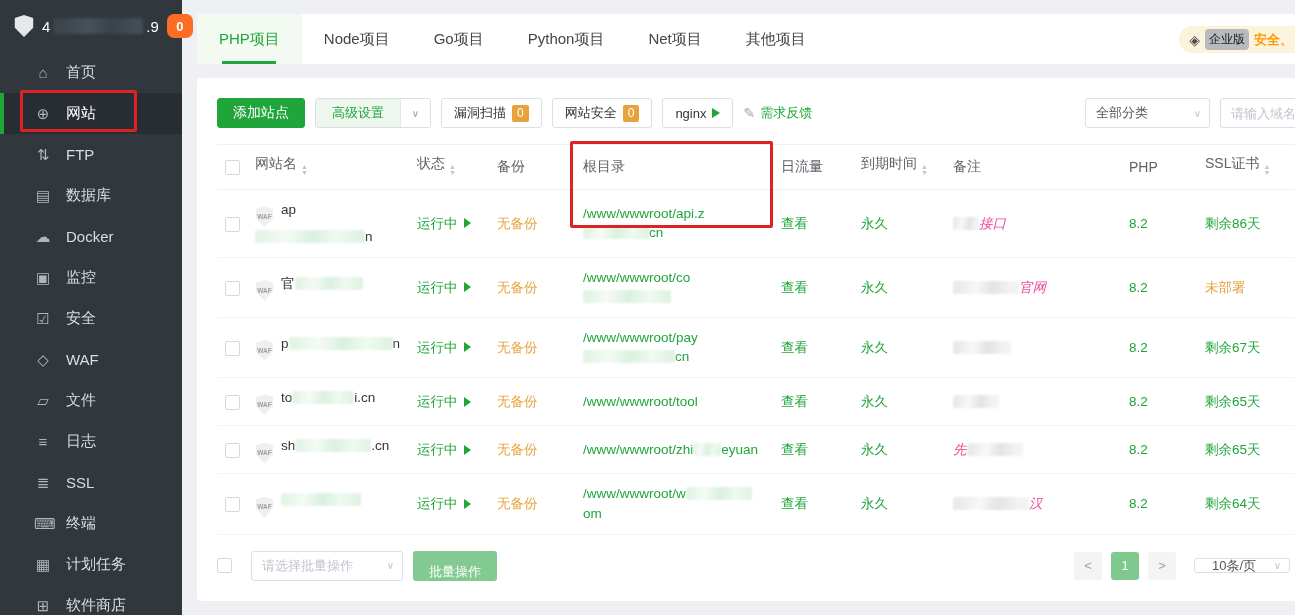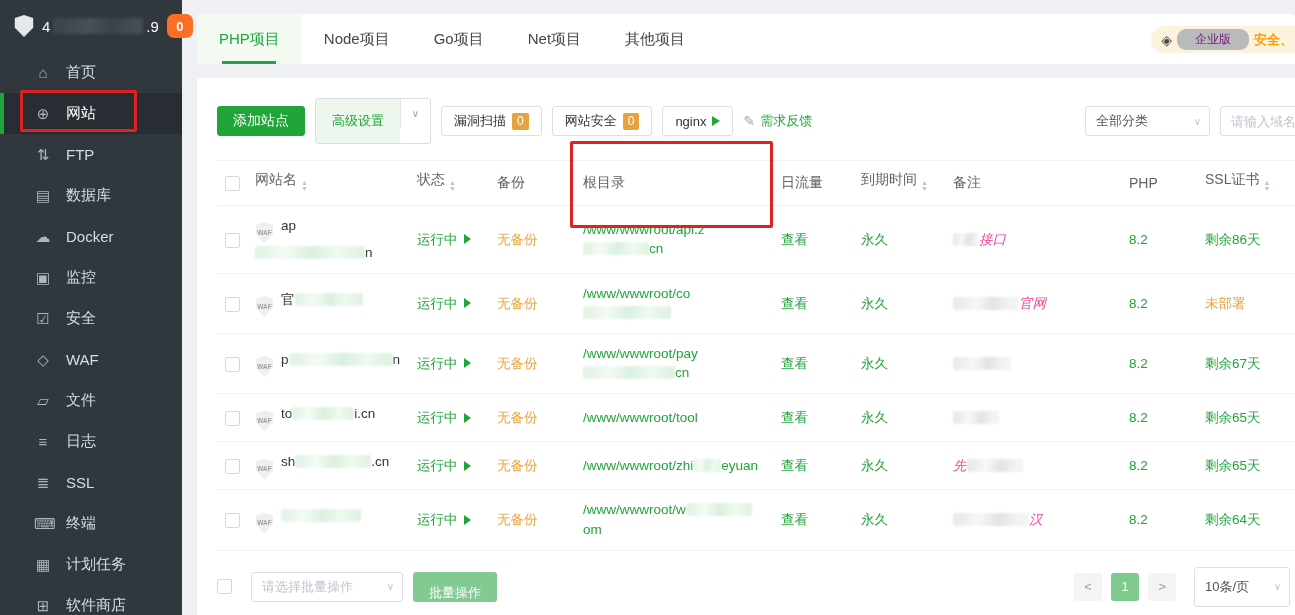--- a/index.html
+++ b/index.html
@@ -20,31 +20,31 @@
 
   
   .main { position:absolute; left:182px; top:0; width:1113px; height:615px; }
 
   .tabbar { margin:14px 0 0 15px; height:50px; background:#fff; border-radius:4px 4px 0 0; display:flex; align-items:stretch; position:relative; }
   .tab { padding:0 22px; display:flex; align-items:center; font-size:15px; color:#454545; cursor:pointer; position:relative; white-space:nowrap; }
   .tab.active { color:#20a53a; background:#f2faf2; }
   .tab.active::after { content:""; position:absolute; bottom:0; left:50%; transform:translateX(-50%); width:54px; height:3px; background:#20a53a; }
   .plan-badge { position:absolute; right:0; top:12px; height:27px; background:#fbf3dc; border-radius:14px 0 0 14px; display:flex; align-items:center; gap:5px; padding:0 2px 0 10px; }
   .gem-icon { color:#4a4a4a; font-size:14px; }
-  .plan-chip { background:#b9babb; color:#701a75; font-size:12px; padding:2px 18px; border-radius:9px; }
+  .plan-chip { background:#b9babb; color:#0f172a; font-size:12px; padding:2px 4px; border-radius:4px; }
   .plan-promo { color:#ff9900; font-weight:bold; font-size:13px; white-space:nowrap; }
 
   .card { margin:14px 0 0 15px; width:1220px; background:#fff; border-radius:4px; padding:20px 20px 20px 20px; }
 
   
   .toolbar { display:flex; align-items:center; gap:10px; margin-bottom:16px; }
   .btn { height:30px; display:inline-flex; align-items:center; gap:6px; padding:0 12px; border:1px solid #dcdfe6; border-radius:3px; background:#fff; font-size:13px; color:#333; cursor:pointer; white-space:nowrap; }
   .btn-primary { background:#20a53a; border-color:#20a53a; color:#fff; font-size:14px; padding:0 15px; }
   .btn-split { display:inline-flex; border:1px solid #d9dee3; border-radius:3px; overflow:hidden; cursor:pointer; }
-  .btn-split .split-main { background:#eef7ee; color:#20a53a; font-size:13px; height:44px; display:flex; align-items:center; padding:0 16px; }
+  .btn-split .split-main { background:#eef7ee; color:#20a53a; font-size:13px; height:28px; display:flex; align-items:center; padding:0 16px; }
   .btn-split .split-caret { width:30px; height:28px; background:#fff; border-left:1px solid #e2e6ea; display:flex; align-items:center; justify-content:center; color:#9aa0a6; font-size:10px; }
   .count-badge { background:#e6a23c; color:#fff; font-size:12px; height:17px; line-height:17px; padding:0 5px; border-radius:2px; }
   .play-tri { width:0; height:0; border-left:8px solid #20a53a; border-top:5px solid transparent; border-bottom:5px solid transparent; display:inline-block; }
   .link-feedback { display:inline-flex; align-items:center; gap:5px; color:#20a53a; font-size:13px; cursor:pointer; }
   .link-feedback .fb-icon { color:#9fae9f; font-size:14px; }
   .toolbar-right { margin-left:auto; display:flex; gap:10px; }
   .selectbox { position:relative; height:30px; border:1px solid #dcdfe6; border-radius:3px; background:#fff; display:flex; align-items:center; padding:0 26px 0 10px; font-size:13px; color:#555; cursor:pointer; white-space:nowrap;margin-left:9px; }
   .selectbox .caret { position:absolute; right:8px; color:#c0c4cc; font-size:10px; }
   .search-input { width:177px; height:30px; border:1px solid #dcdfe6; border-radius:3px; padding:0 10px; font-size:13px; color:#333; font-family:inherit; }
   .search-input::placeholder { color:#bfc4cc; }
@@ -70,21 +70,21 @@
   .rd.gray { background:linear-gradient(100deg,#eaeaea 10%,#f8f8f8 35%,#e3e3e3 60%,#f3f3f3 85%); }
   .rd.dark { background:linear-gradient(100deg,#3d454d 10%,#48505a 40%,#3a424a 65%,#454d57 90%); filter:blur(1.5px); height:16px; vertical-align:-3px; }
 
   
   .bottom-row { display:flex; align-items:center; gap:10px; margin-top:16px; }
   .btn-batch { height:30px; padding:12px 16px; border:none; border-radius:3px; background:#82c992; color:#fff; font-size:13px; cursor:pointer; }
   .batch-select { width:152px; color:#bfc4cc; justify-content:space-between; }
   .pagination { margin-left:auto; margin-right:107px; display:flex; align-items:center; gap:9px; }
   .pg { min-width:28px; height:28px; border-radius:3px; background:#f4f4f5; color:#9aa0a6; display:flex; align-items:center; justify-content:center; font-size:13px; cursor:pointer; }
   .pg.active { background:#7fc98e; color:#fff; }
-  .pagesize { height:40px; width:96px; justify-content:flex-start; }
+  .pagesize { height:15px; width:96px; justify-content:center; }
 
   
   .anno { position:absolute; border:3px solid #dd2222; border-radius:2px; z-index:10; pointer-events:none; }
   .anno-sidebar { left:20px; top:90px; width:117px; height:42px; }
   .anno-root { left:570px; top:141px; width:203px; height:87px; }
 </style>
 </head>
 <body>
 
 <div class="sidebar">
@@ -156,20 +156,21 @@
       </div>
   </div>
 </div>
 
 <div class="main">
 
   <div class="tabbar">
     <div class="tab active">PHP项目</div>
     <div class="tab">Node项目</div>
     <div class="tab">Go项目</div>
+    <div class="tab">Python项目</div>
     <div class="tab">Net项目</div>
     <div class="tab">其他项目</div>
     <div class="plan-badge">
       <span class="gem-icon">◈</span>
       <span class="plan-chip">企业版</span>
       <span class="plan-promo">安全、</span>
     </div>
   </div>
 
   <div class="card">

